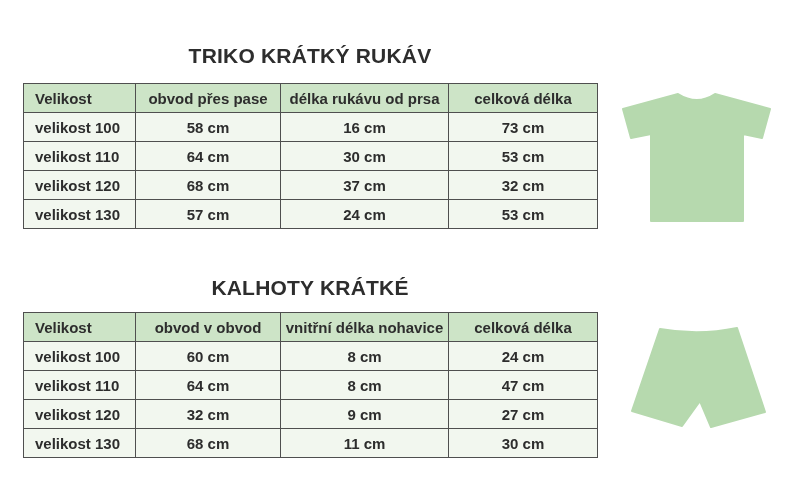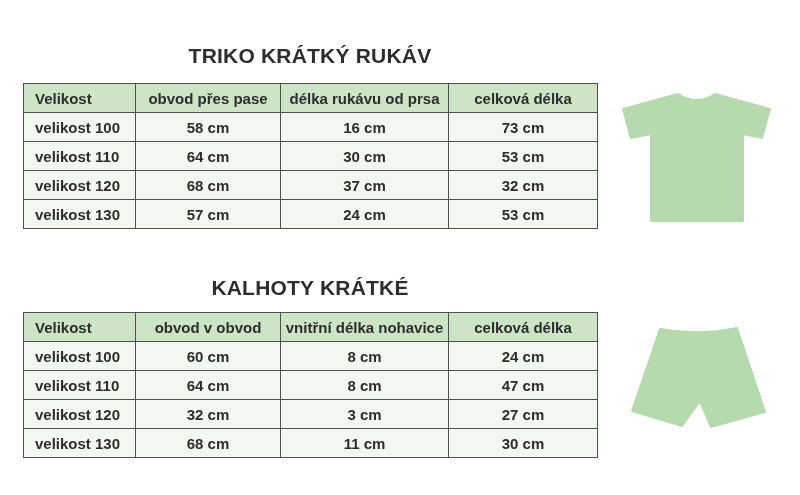--- a/index.html
+++ b/index.html
@@ -144,21 +144,21 @@
     </tr>
     <tr>
       <td class="left">velikost 110</td>
       <td>64 cm</td>
       <td>8 cm</td>
       <td>47 cm</td>
     </tr>
     <tr>
       <td class="left">velikost 120</td>
       <td>32 cm</td>
-      <td>3 cm</td>
+      <td>9 cm</td>
       <td>27 cm</td>
     </tr>
     <tr>
       <td class="left">velikost 130</td>
       <td>68 cm</td>
       <td>11 cm</td>
       <td>30 cm</td>
     </tr>
   </tbody>
 </table>

